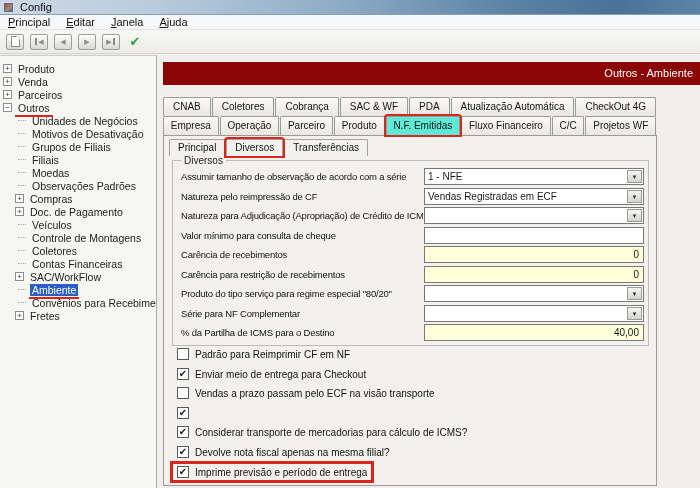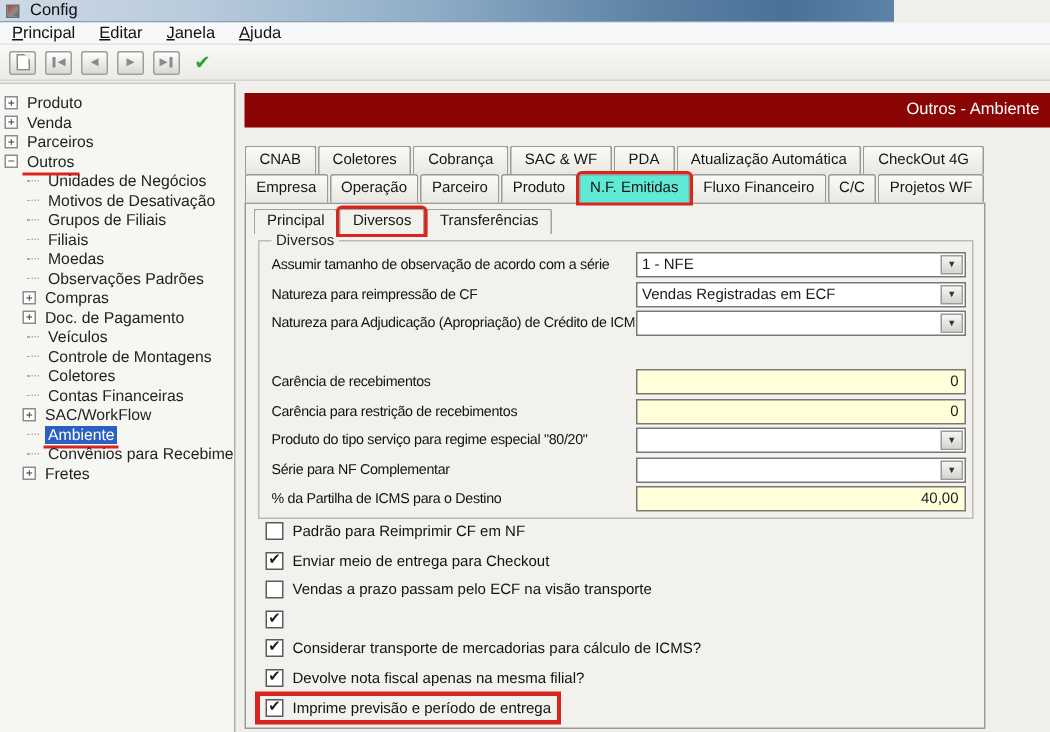--- a/index.html
+++ b/index.html
@@ -5,21 +5,21 @@
   * { margin:0; padding:0; box-sizing:border-box; }
   html,body { width:700px; height:488px; overflow:hidden; }
   body {
     position:relative;
     font-family:"Liberation Sans","DejaVu Sans",sans-serif;
     font-size:11px; color:#1a1a1a;
     background:#f0efeb;
   }
   
   .titlebar {
-    position:absolute; left:0; top:0; width:596px; height:15px;
+    position:absolute; left:0; top:0; width:700px; height:15px;
     background:linear-gradient(to right,#cdd9e6 0%,#b9cbdc 22%,#8fadc7 48%,#5d83a6 72%,#4a7198 88%,#5c84a8 100%);
     border-bottom:1px solid #87a0b5;
     display:flex; align-items:center;
   }
   .app-icon { width:9px; height:9px; margin-left:4px;
     background:linear-gradient(135deg,#c0392b 0%,#8e8e8e 60%,#5f5f5f 100%);
     border:1px solid #6d6d6d; }
   .title-text { margin-left:7px; font-size:11px; color:#0d0d0d; }
   
   .menubar {
@@ -286,32 +286,36 @@
     <div class="groupbox" id="groupbox">
       <span class="groupbox-legend">Diversos</span>
     <div class="field-row" style="top: 7px;">
           <span class="field-label">Assumir tamanho de observação de acordo com a série</span>
           <div class="combo">
             <span class="combo-text">1 - NFE</span>
             <span class="combo-btn">▼</span>
           </div>
         </div>
         <div class="field-row" style="top: 26.5px;">
-          <span class="field-label">Natureza para reimpressão de CF</span>
+          <span class="field-label">Natureza pelo reimpressão de CF</span>
           <div class="combo">
             <span class="combo-text">Vendas Registradas em ECF</span>
             <span class="combo-btn">▼</span>
           </div>
         </div>
         <div class="field-row" style="top: 46px;">
           <span class="field-label">Natureza para Adjudicação (Apropriação) de Crédito de ICMS</span>
           <div class="combo">
             <span class="combo-text"></span>
             <span class="combo-btn">▼</span>
           </div>
+        </div>
+        <div class="field-row" style="top: 65.5px;">
+          <span class="field-label">Valor mínimo para consulta de cheque</span>
+          <div class="tbox"></div>
         </div>
         <div class="field-row" style="top: 85px;">
           <span class="field-label">Carência de recebimentos</span>
           <div class="tbox yellow right">0</div>
         </div>
         <div class="field-row" style="top: 104.5px;">
           <span class="field-label">Carência para restrição de recebimentos</span>
           <div class="tbox yellow right">0</div>
         </div>
         <div class="field-row" style="top: 124px;">

